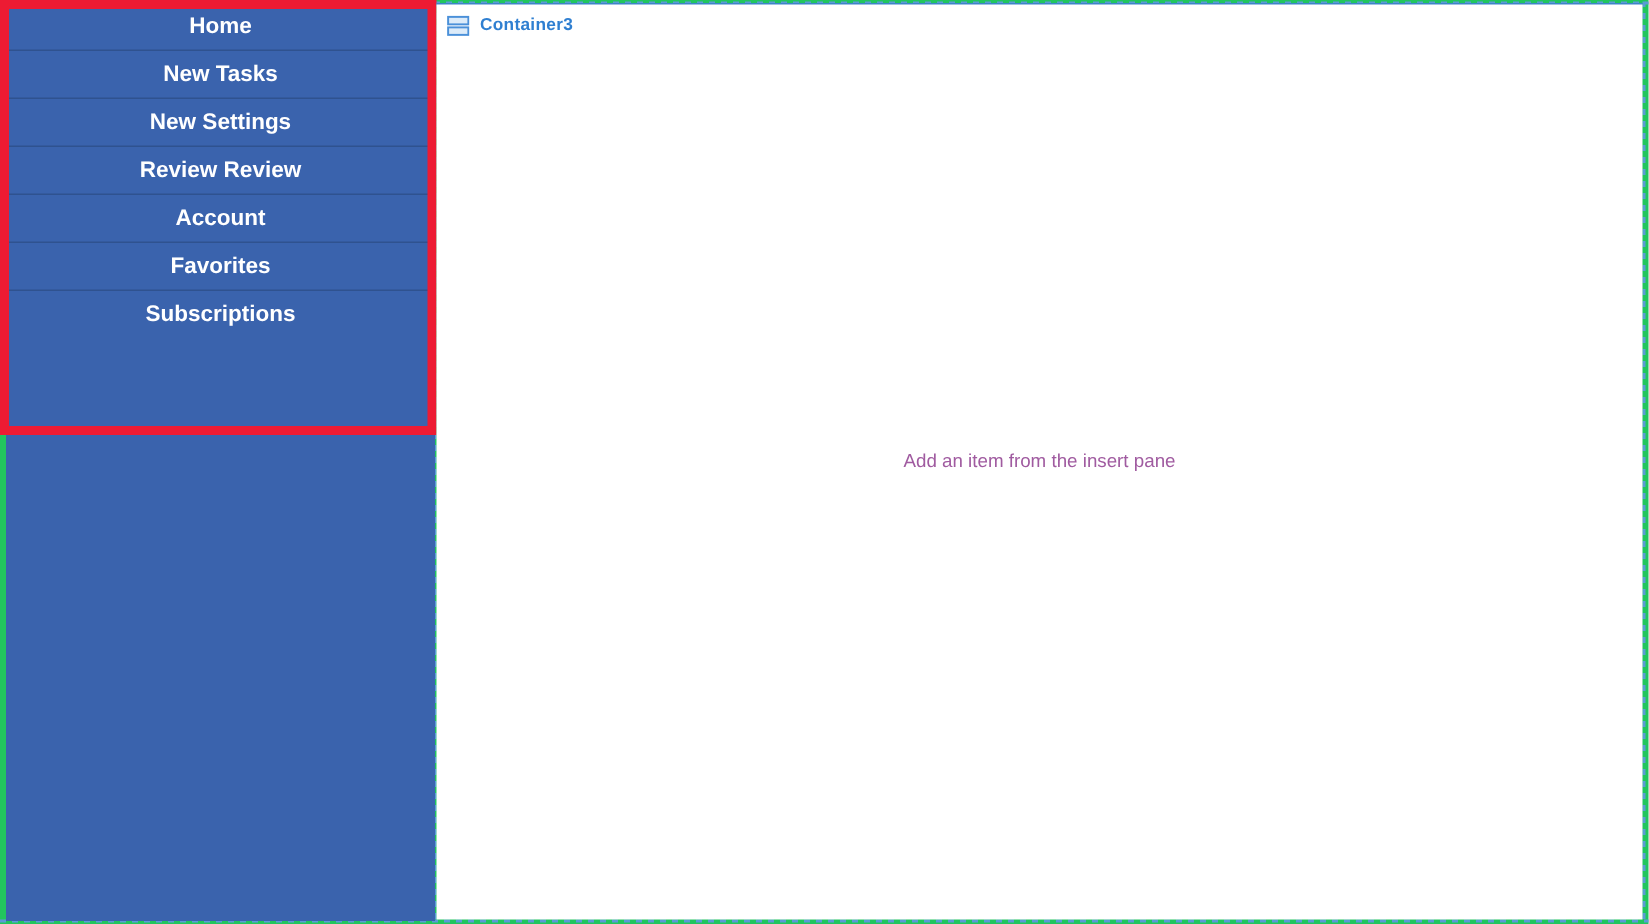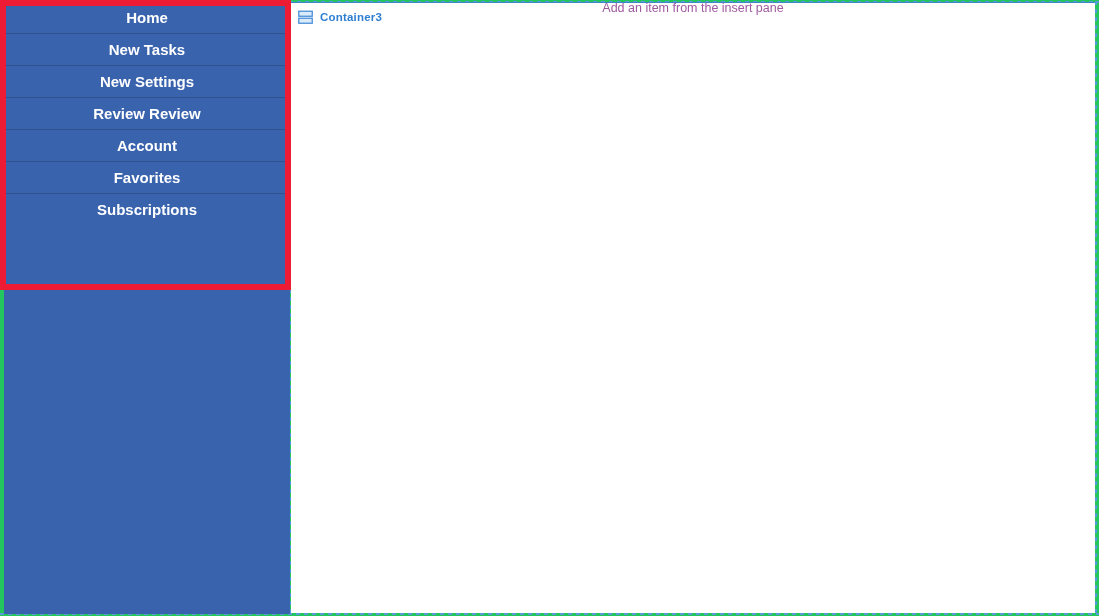--- a/index.html
+++ b/index.html
@@ -133,21 +133,21 @@
   }
 
   
   #empty-hint {
     position: absolute;
     left: 0;
     top: 0;
     width: 804px;
     height: 610px;
     display: flex;
-    align-items: flex-start;
+    align-items: center;
     justify-content: center;
     pointer-events: none;
   }
   #empty-hint-text {
     font-size: 12.5px;
     color: #a05ba0;
     white-space: nowrap;
     margin-top: -2px;
   }
 </style>

